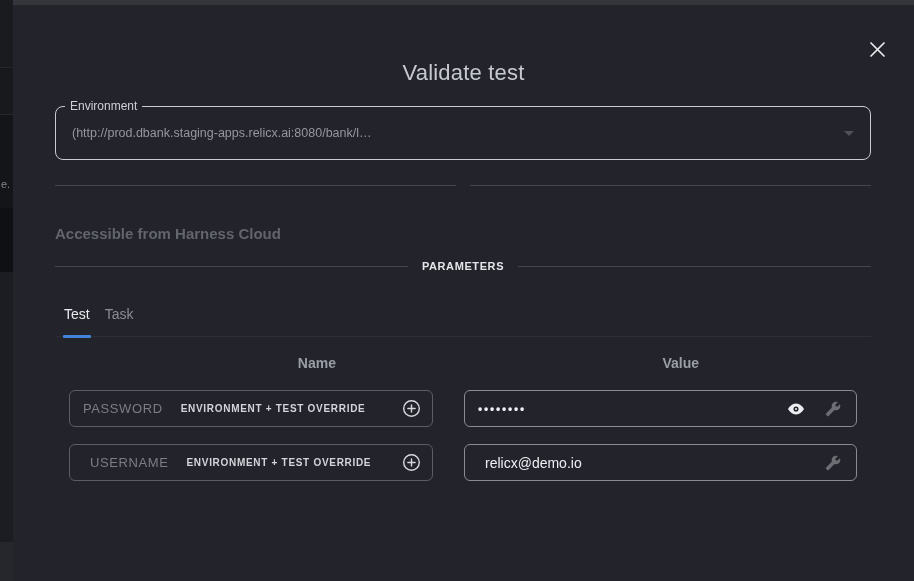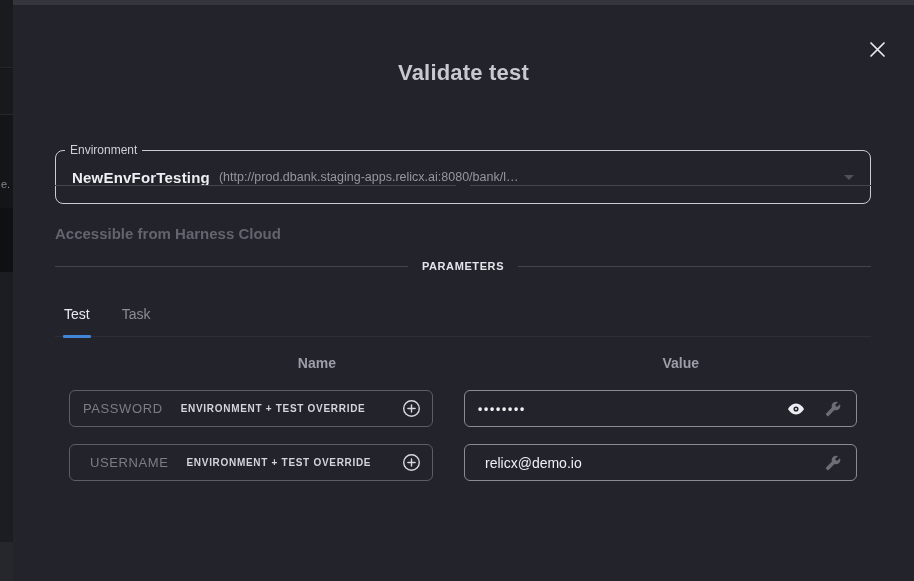--- a/index.html
+++ b/index.html
@@ -19,45 +19,45 @@
   .sidebar .seg6 { position:absolute; left:0; top:542px; width:13px; height:39px; background:#26272c; }
   .sidebar-text { position:absolute; left:1px; top:178px; font-size:11px; color:#84868c; z-index:2; }
 
   
   .modal { position:absolute; left:13px; top:5px; width:901px; height:576px; background:#22232b; }
 
   .close-btn { position:absolute; top:31px; right:24px; width:26px; height:26px;
     background:transparent; border:none; cursor:pointer; display:flex; align-items:center; justify-content:center; }
 
   .modal-title { position:absolute; left:0; top:55px; width:901px; text-align:center;
-    font-size:22px; font-weight:bold; color:#c6c9d0; letter-spacing:0.2px; }
+    font-size:22px; font-weight:normal; color:#c6c9d0; letter-spacing:0.2px; }
 
   
   .env-select { position:absolute; left:42px; top:101px; width:816px; height:54px;
     border:1px solid #c9cbd1; border-radius:8px; display:flex; align-items:center;
-    padding:0 16px; cursor:pointer;margin-top:44px; }
+    padding:0 16px; cursor:pointer; }
   .env-legend { position:absolute; top:-8px; left:9px; background:#22232b; padding:0 5px;
     font-size:12px; color:#ced0d6; }
   .env-name { font-size:15px; font-weight:bold; color:#edeff3; letter-spacing:0.2px; margin-right:9px; white-space:nowrap; }
   .env-url { font-size:12.5px; color:#95979e; white-space:nowrap; overflow:hidden; }
   .env-caret { margin-left:auto; width:0; height:0; border-left:5px solid transparent;
     border-right:5px solid transparent; border-top:5px solid #505158; }
 
   
   .divider { position:absolute; left:42px; width:816px; height:14px; display:flex; align-items:center; gap:14px; }
   .divider .line { flex:1; height:1px; background:#45464d; }
   .divider .divider-label { font-size:11px; font-weight:bold; color:#e3e5e9; letter-spacing:0.6px; white-space:nowrap; }
   .divider.env-config { top:173px; }
   .divider.params { top:254px; }
 
   .cloud-note { position:absolute; left:42px; top:220px; font-size:15px; font-weight:bold; color:#63656d; }
 
   
   .tabs { position:absolute; left:42px; top:296px; width:816px; height:36px;
-    border-bottom:1px solid #2e2f36; display:flex; gap:32px; padding:5px 0 0 9px; }
+    border-bottom:1px solid #2e2f36; display:flex; gap:15px; padding:5px 0 0 9px; }
   .tab { position:relative; height:100%; font-size:14px; color:#8b8d94; cursor:pointer; }
   .tab.active { color:#e8eaee; }
   .tab.active::after { content:""; position:absolute; left:-1px; right:-1px; bottom:-2px;
     height:3px; background:#4285d8; border-radius:1px; }
 
   
   .col-header { position:absolute; top:350px; width:140px; text-align:right;
     font-size:14px; font-weight:bold; color:#9b9ea6; }
   .col-header.name { left:183px; }
   .col-header.value { left:546px; }
@@ -111,21 +111,20 @@
         <svg width="17" height="17" viewBox="0 0 17 17">
           <path d="M2 2 L15 15 M15 2 L2 15" stroke="#e9ebef" stroke-width="1.7" stroke-linecap="round" fill="none"></path>
         </svg>
       </span>
     </button>
 
     <div class="modal-title">Validate test</div>
 
     <div class="env-select">
       <span class="env-legend">Environment</span>
-      <span class="env-name">NewEnvForTesting</span>
       <span class="env-url">(http://prod.dbank.staging-apps.relicx.ai:8080/bank/l…</span>
       <span class="env-caret"></span>
     </div>
 
     <div class="divider env-config">
       <span class="line"></span>
       <span class="line"></span>
     </div>
 
     <div class="cloud-note">Accessible from Harness Cloud</div>

